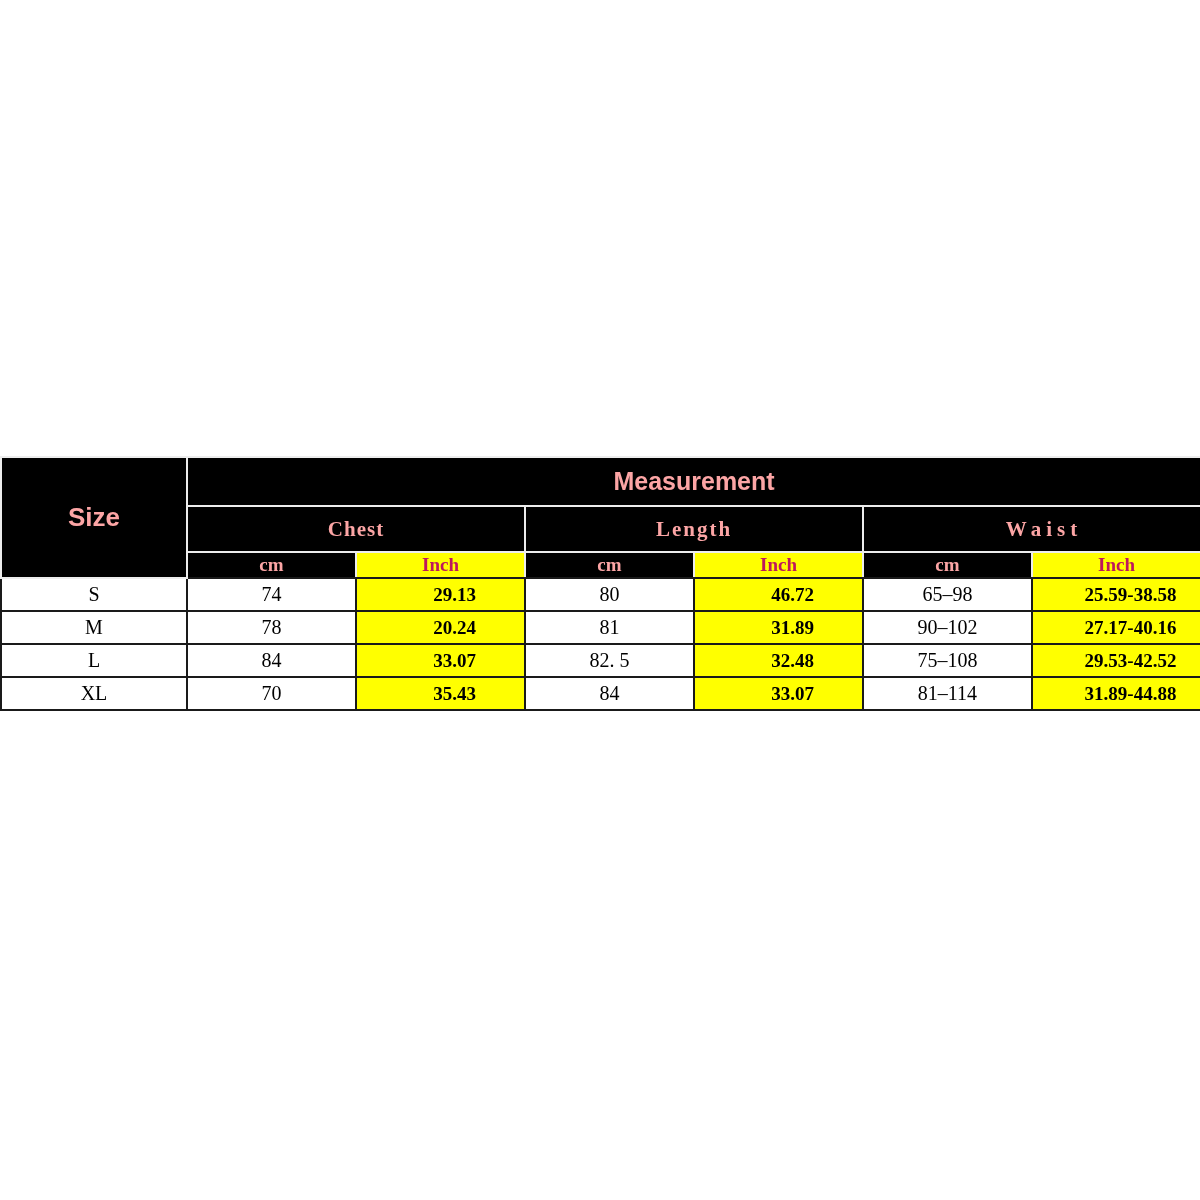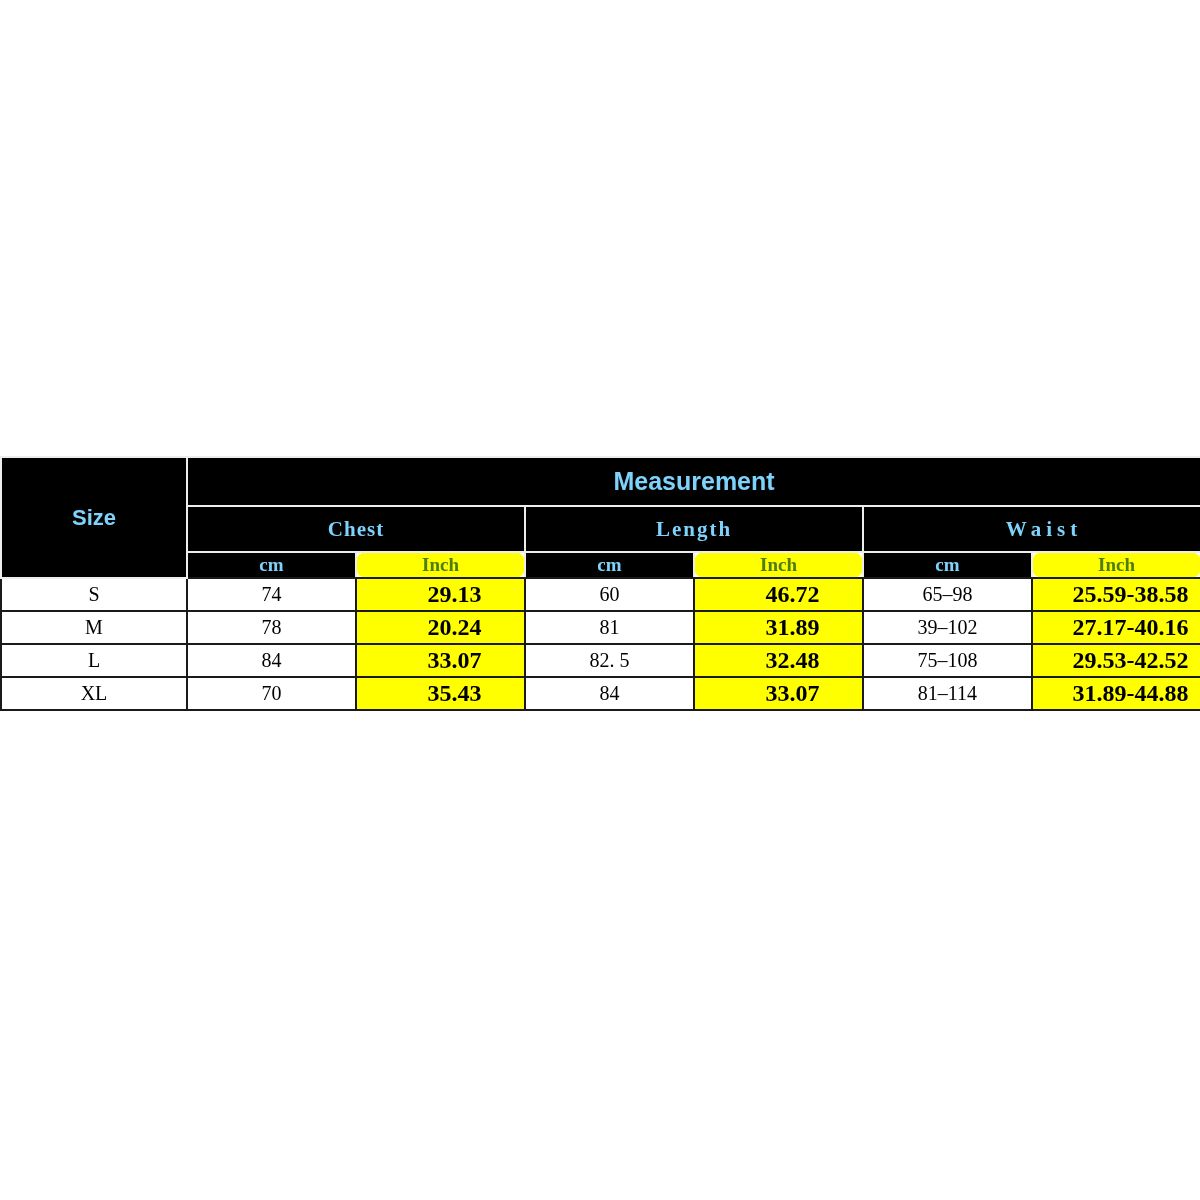--- a/index.html
+++ b/index.html
@@ -16,29 +16,29 @@
     position: absolute;
     top: 456px;
     left: 0;
     width: 1200px;
     table-layout: fixed;
     border-collapse: collapse;
   }
   
   td.hdr {
     background: #000000;
-    color: #7dd3fc;
+    color: #fca5a5;
     text-align: center;
     vertical-align: middle;
     border: 2px solid #ededed;
   }
   td.corner {
     font-family: "Liberation Sans", sans-serif;
     font-weight: bold;
-    font-size: 22px;
+    font-size: 26px;
   }
   td.meas {
     font-family: "Liberation Sans", sans-serif;
     font-weight: bold;
     font-size: 25px;
   }
   td.group {
     font-family: "Liberation Serif", serif;
     font-weight: bold;
     font-size: 21px;
@@ -47,37 +47,36 @@
   td.group-length { letter-spacing: 2px; }
   td.group-waist  { letter-spacing: 5px; padding-left: 24px; }
   td.unit {
     font-family: "Liberation Serif", serif;
     font-weight: bold;
     font-size: 19px;
     border-bottom: 2px solid #1a1a1a;
   }
   td.unit-hl {
     background: #ffff00;
-    color: #4d7c0f;
-    border-radius: 10px;
+    color: #be185d;
   }
   
   tr.r-data td {
     background: #ffffff;
     color: #000000;
     text-align: center;
     vertical-align: middle;
     border: 2px solid #1a1a1a;
     font-family: "Liberation Serif", serif;
     font-size: 20px;
   }
   tr.r-data td.c-hl {
     background: #ffff00;
     font-weight: bold;
-    font-size: 24px;
+    font-size: 19px;
     padding-left: 28px;
   }
   tr.r-meas  { height: 49px; }
   tr.r-group { height: 46px; }
   tr.r-units { height: 26px; }
   tr.r-data  { height: 33px; }
 </style>
 </head>
 <body>
 
@@ -111,33 +110,33 @@
       <td class="hdr unit">cm</td>
       <td class="hdr unit unit-hl">Inch</td>
       <td class="hdr unit">cm</td>
       <td class="hdr unit unit-hl">Inch</td>
     </tr>
 
     <tr class="r-data">
       <td>S</td>
       <td>74</td>
       <td class="c-hl">29.13</td>
-      <td>60</td>
+      <td>80</td>
       <td class="c-hl">46.72</td>
       <td>65–98</td>
       <td class="c-hl">25.59-38.58</td>
     </tr>
 
     <tr class="r-data">
       <td>M</td>
       <td>78</td>
       <td class="c-hl">20.24</td>
       <td>81</td>
       <td class="c-hl">31.89</td>
-      <td>39–102</td>
+      <td>90–102</td>
       <td class="c-hl">27.17-40.16</td>
     </tr>
 
     <tr class="r-data">
       <td>L</td>
       <td>84</td>
       <td class="c-hl">33.07</td>
       <td>82. 5</td>
       <td class="c-hl">32.48</td>
       <td>75–108</td>

